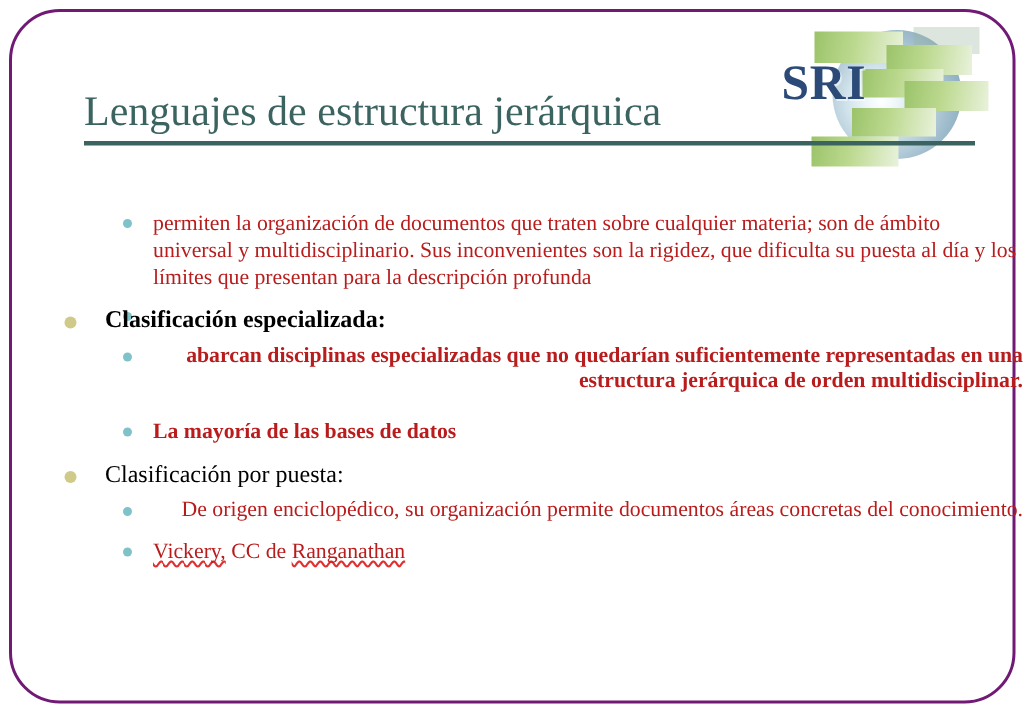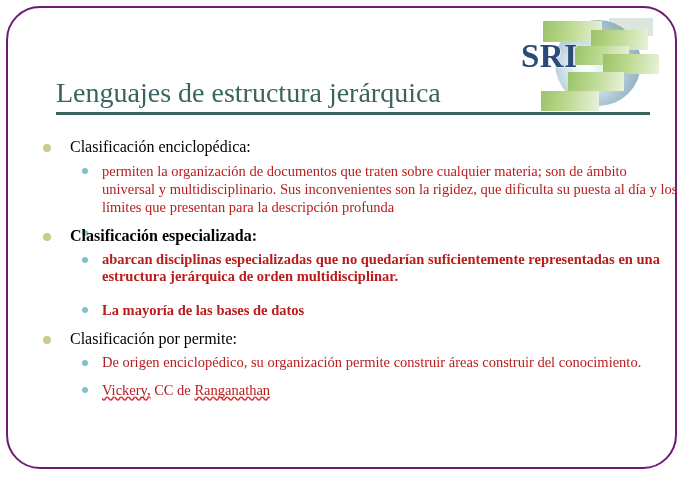--- a/index.html
+++ b/index.html
@@ -75,21 +75,21 @@
     font-weight: bold;
     letter-spacing: 0.5px;
     color: #2b4a78;
     text-shadow: 1px 1px 0 rgba(255,255,255,0.55);
   }
 
   
   #title-block {
     position: absolute;
     left: 48px;
-    top: 68px;
+    top: 50px;
     width: 594px;
   }
   #page-title {
     font-family: "Liberation Serif", "DejaVu Serif", serif;
     font-size: 28px;
     color: #3b6460;
     line-height: 34px;
     white-space: nowrap;
   }
   #title-rule {
@@ -136,21 +136,21 @@
   }
   .l2-bullet {
     position: absolute;
     left: 50px;
     top: 6px;
     width: 6px;
     height: 6px;
     border-radius: 50%;
     background: #7fc3c9;
   }
-  .l2-item.tight { line-height: 17px; }
+  .l2-item.tight { line-height: 17px; text-align: right; }
 
   .misspelled {
     text-decoration: underline wavy #e03030;
     text-decoration-skip-ink: none;
     text-underline-offset: 1px;
   }
 </style>
 </head>
 <body>
 
@@ -169,24 +169,20 @@
   </div>
 
   <div id="title-block">
     <div id="page-title">Lenguajes de estructura jerárquica</div>
     <div id="title-rule"></div>
   </div>
 
   <div id="content">
 
     <div class="l1-group">
-      <div class="l1-item">
-        <span class="l1-bullet"></span>
-        <span>Clasificación enciclopédica:</span>
-      </div>
       <div class="l2-item">
         <span class="l2-bullet"></span>
         <span>permiten la organización de documentos que traten sobre cualquier materia; son de ámbito universal y multidisciplinario. Sus inconvenientes son la rigidez, que dificulta su puesta al día y los límites que presentan para la descripción profunda</span>
       </div>
       <div class="l2-item" style="margin-top:8px;">
         <span class="l2-bullet"></span>
       </div>
     </div>
 
     <div class="l1-group" style="margin-top:9px;font-weight:bold;">
@@ -200,25 +196,25 @@
       </div>
       <div class="l2-item" style="margin-top:16px;">
         <span class="l2-bullet"></span>
         <span>La mayoría de las bases de datos</span>
       </div>
     </div>
 
     <div class="l1-group" style="margin-top:9px;">
       <div class="l1-item">
         <span class="l1-bullet"></span>
-        <span>Clasificación por permite:</span>
+        <span>Clasificación por puesta:</span>
       </div>
       <div class="l2-item tight">
         <span class="l2-bullet"></span>
-        <span>De origen enciclopédico, su organización permite construir áreas construir del conocimiento.</span>
+        <span>De origen enciclopédico, su organización permite documentos áreas concretas del conocimiento.</span>
       </div>
       <div class="l2-item" style="margin-top:10px;">
         <span class="l2-bullet"></span>
         <span><span class="misspelled">Vickery,</span><span> CC de </span><span class="misspelled">Ranganathan</span></span>
       </div>
     </div>
 
   </div>
 </div>
 

